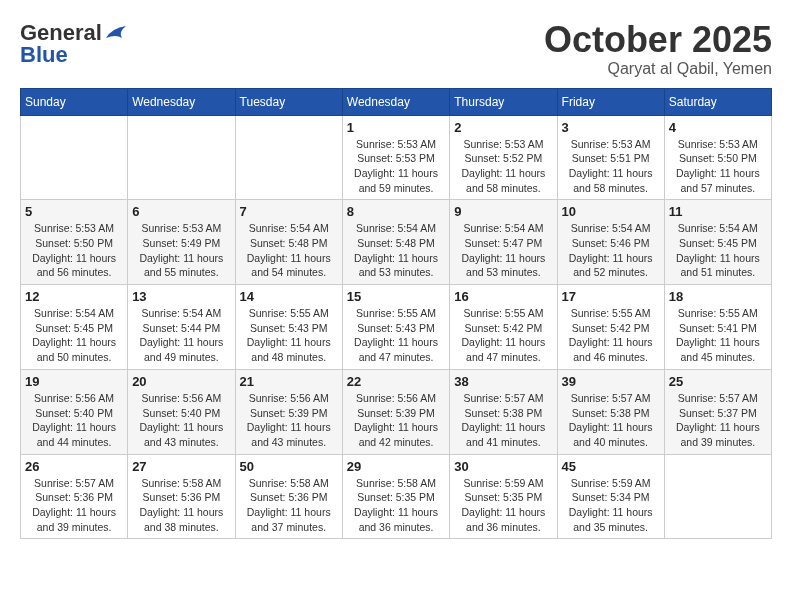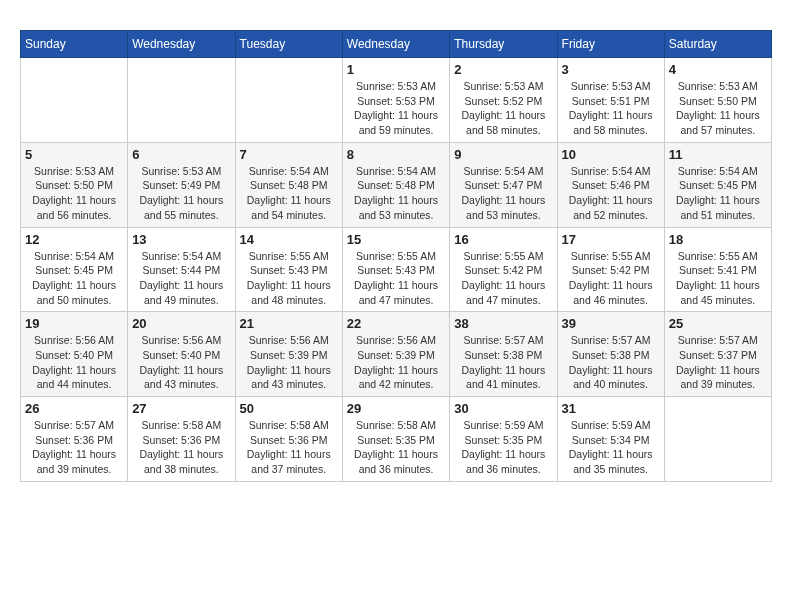--- a/index.html
+++ b/index.html
@@ -77,20 +77,34 @@
     }
     .logo-wrapper {
       display: flex;
       align-items: center;
     }
   </style>
 </head>
 <body>
 
 <div class="header">
+  <div class="logo">
+    <div class="logo-wrapper">
+      <span style="font-size:22px;font-weight:bold;color:#333;">
+        <span class="general">General</span><svg width="22" height="16" viewBox="0 0 22 16" style="display:inline;vertical-align:middle;margin-left:2px;">
+            <path d="M2 12 Q8 2 22 0 Q14 6 18 12 Q12 8 2 12Z" fill="#2255aa"></path>
+          </svg>
+      </span>
+    </div>
+    <span style="font-size:22px;font-weight:bold;color:#2255aa;margin-top:-4px;">Blue</span>
+  </div>
+  <div class="title-area">
+    <div class="month-title">October 2025</div>
+    <div class="location">Qaryat al Qabil, Yemen</div>
+  </div>
 </div>
 
 <table class="calendar">
   <thead>
     <tr>
       <th>Sunday</th>
       <th>Wednesday</th>
       <th>Tuesday</th>
       <th>Wednesday</th>
       <th>Thursday</th>
@@ -315,21 +329,21 @@
 and 36 minutes.</div>
         </td>
         <td>
           <span class="day-number">30</span>
           <div class="day-info" style="white-space: pre-line;">Sunrise: 5:59 AM
 Sunset: 5:35 PM
 Daylight: 11 hours
 and 36 minutes.</div>
         </td>
         <td>
-          <span class="day-number">31</span>
+          <span class="day-number">45</span>
           <div class="day-info" style="white-space: pre-line;">Sunrise: 5:59 AM
 Sunset: 5:34 PM
 Daylight: 11 hours
 and 35 minutes.</div>
         </td>
         <td class="empty-cell"></td>
       </tr>
     </tbody>
 </table>
 

